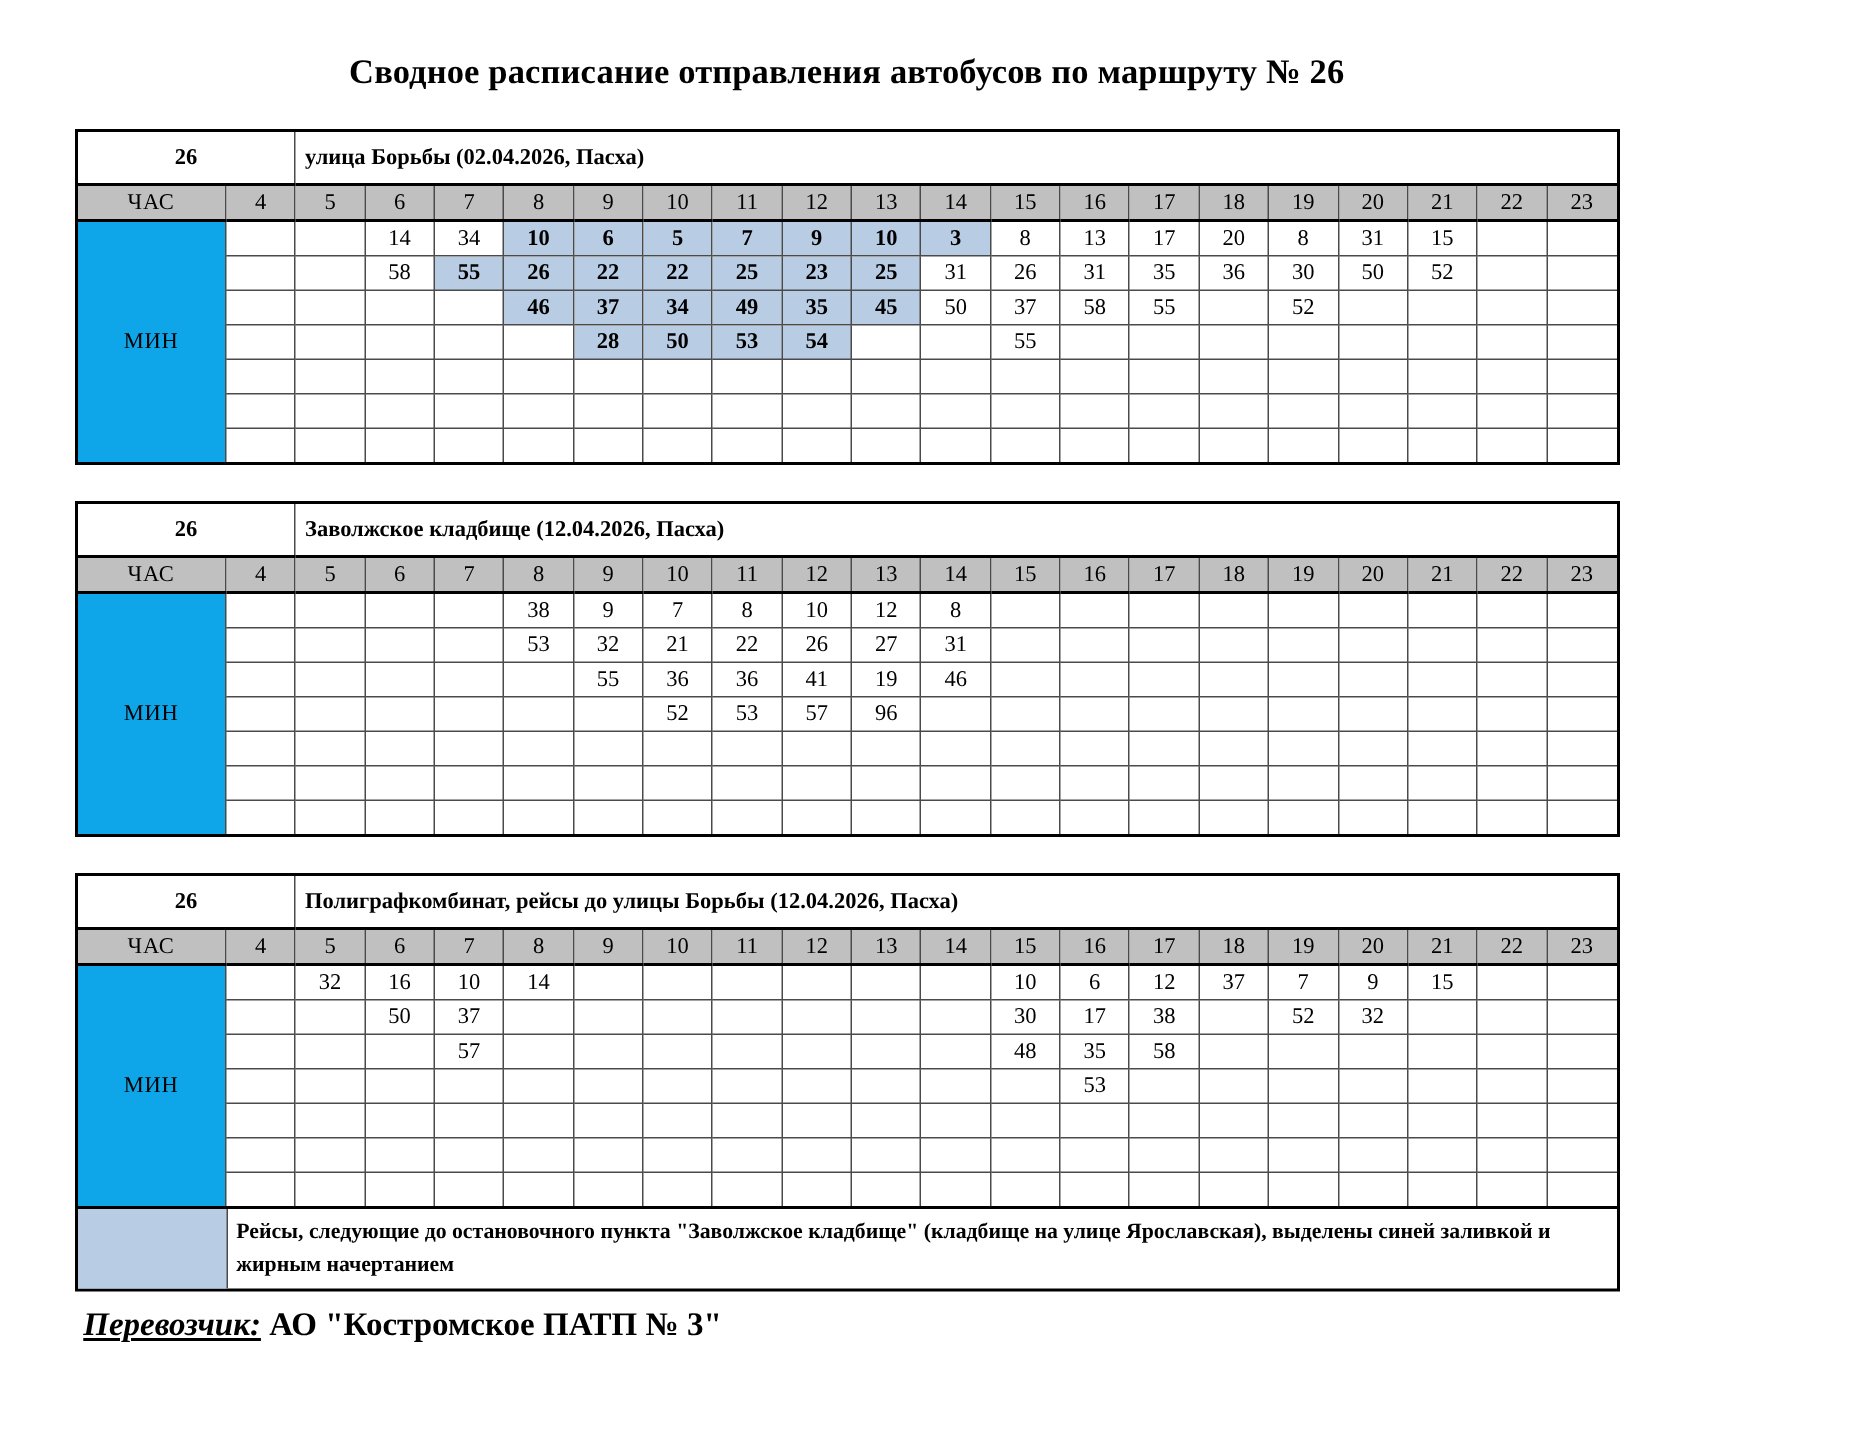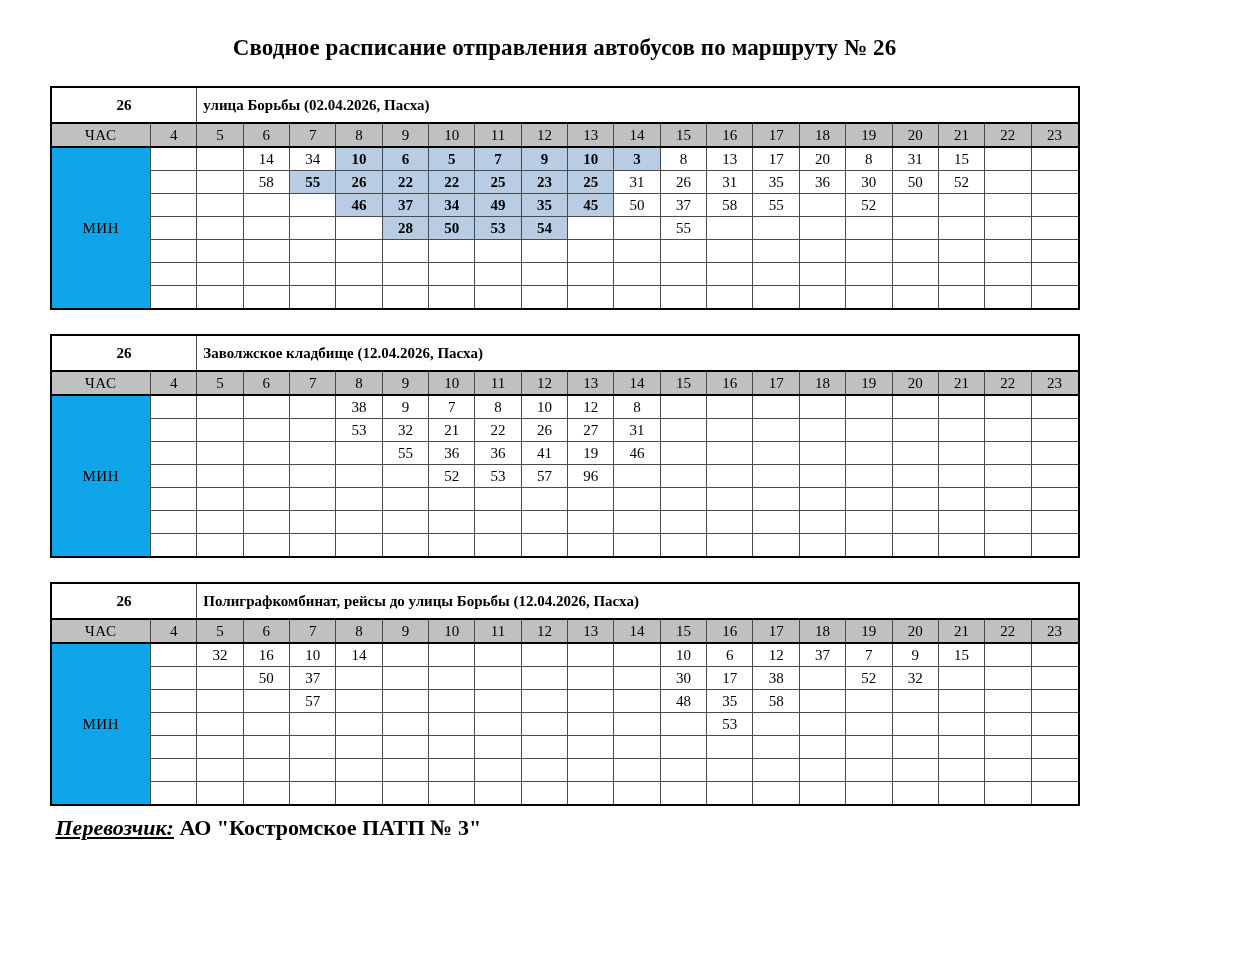--- a/index.html
+++ b/index.html
@@ -789,20 +789,24 @@
               <td class="minute-cell"></td>
               <td class="minute-cell"></td>
               <td class="minute-cell"></td>
               <td class="minute-cell"></td>
               <td class="minute-cell"></td>
               <td class="minute-cell"></td>
               <td class="minute-cell last-col"></td>
             </tr>
           </tbody>
         </table>
+        <div class="legend-row">
+          <div class="legend-swatch"></div>
+          <div class="legend-text">Рейсы, следующие до остановочного пункта "Заволжское кладбище" (кладбище на улице Ярославская), выделены синей заливкой и жирным начертанием</div>
+        </div>
       </div>
     </div>
 
   <div class="footer">
     <span class="label">Перевозчик:</span><span> АО "Костромское ПАТП № 3"</span>
   </div>
 
 </div>
 
 </body></html>

